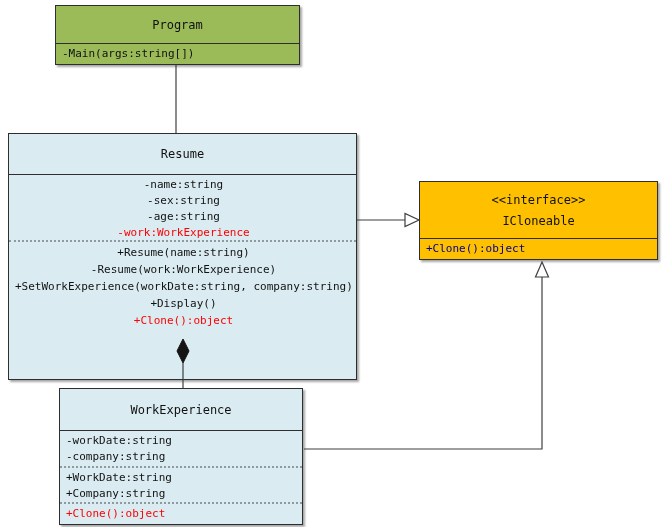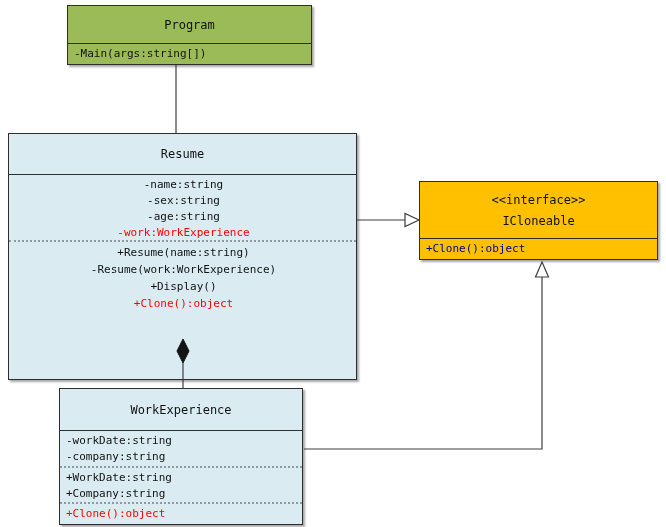--- a/index.html
+++ b/index.html
@@ -12,21 +12,21 @@
   }
   .uml-box{
     position:absolute;
     box-sizing:border-box;
     border:1px solid var(--line);
     box-shadow:2px 2px 2px rgba(0,0,0,0.35);
     display:flex;
     flex-direction:column;
     color:var(--black-text);
   }
-  .uml-box.program{left:55px;top:5px;width:245px;height:60px;background:var(--program-fill);margin-left:12px;}
+  .uml-box.program{left:55px;top:5px;width:245px;height:60px;background:var(--program-fill);}
   .uml-box.resume{left:8px;top:133px;width:349px;height:247px;background:var(--class-fill);text-align:center;}
   .uml-box.icloneable{left:419px;top:181px;width:239px;height:79px;background:var(--interface-fill);}
   .uml-box.workexperience{left:59px;top:388px;width:244px;height:137px;background:var(--class-fill);}
 
   .uml-title{
     box-sizing:border-box;
     flex:none;
     display:flex;
     flex-direction:column;
     align-items:center;
@@ -89,20 +89,21 @@
     </div>
     <div class="uml-section attrs dotted-sep">
         <div class="member">-name:string</div>
         <div class="member">-sex:string</div>
         <div class="member">-age:string</div>
         <div class="member red">-work:WorkExperience</div>
       </div>
     <div class="uml-section methods fill">
         <div class="member">+Resume(name:string)</div>
         <div class="member">-Resume(work:WorkExperience)</div>
+        <div class="member">+SetWorkExperience(workDate:string, company:string)</div>
         <div class="member">+Display()</div>
         <div class="member red">+Clone():object</div>
       </div>
   </div>
 
   <div class="uml-box icloneable">
     <div class="uml-title">
       <span>&lt;&lt;interface&gt;&gt;</span>
       <span>ICloneable</span>
     </div>

